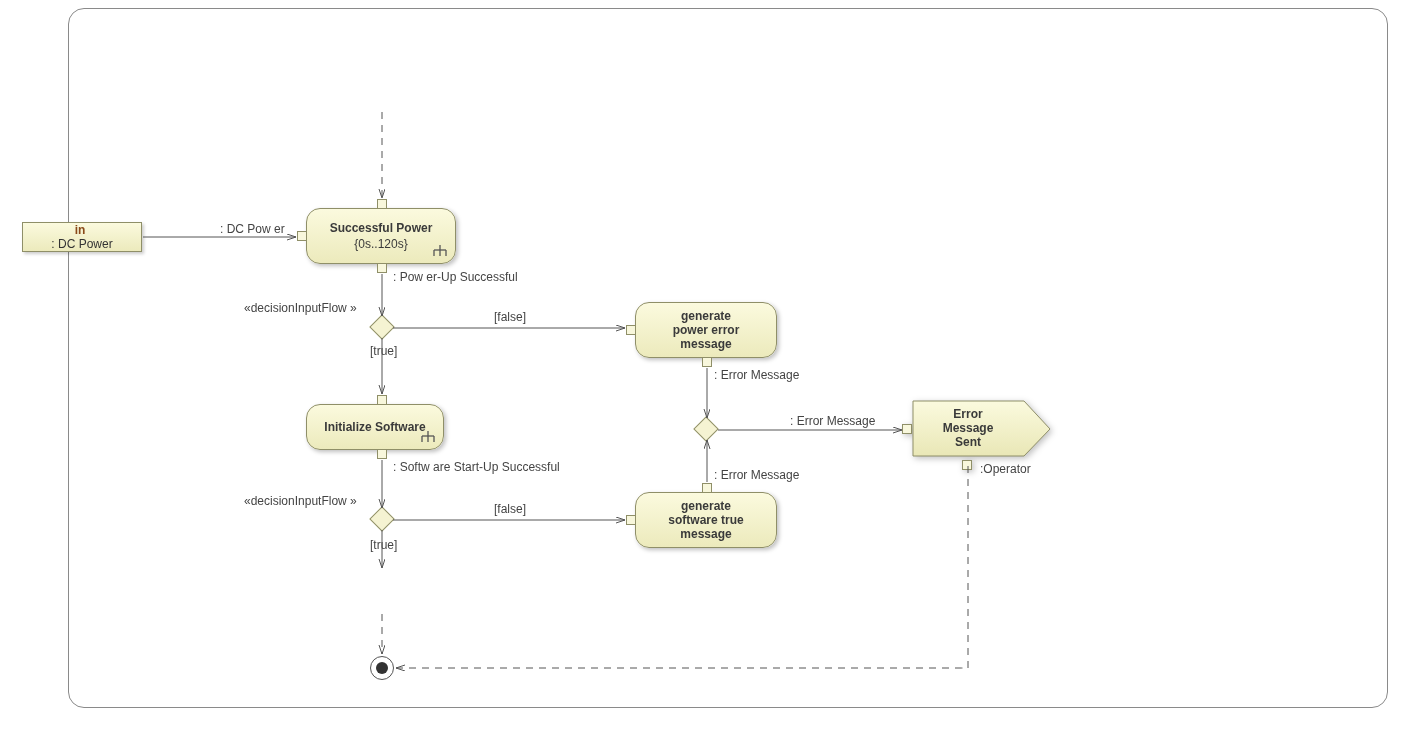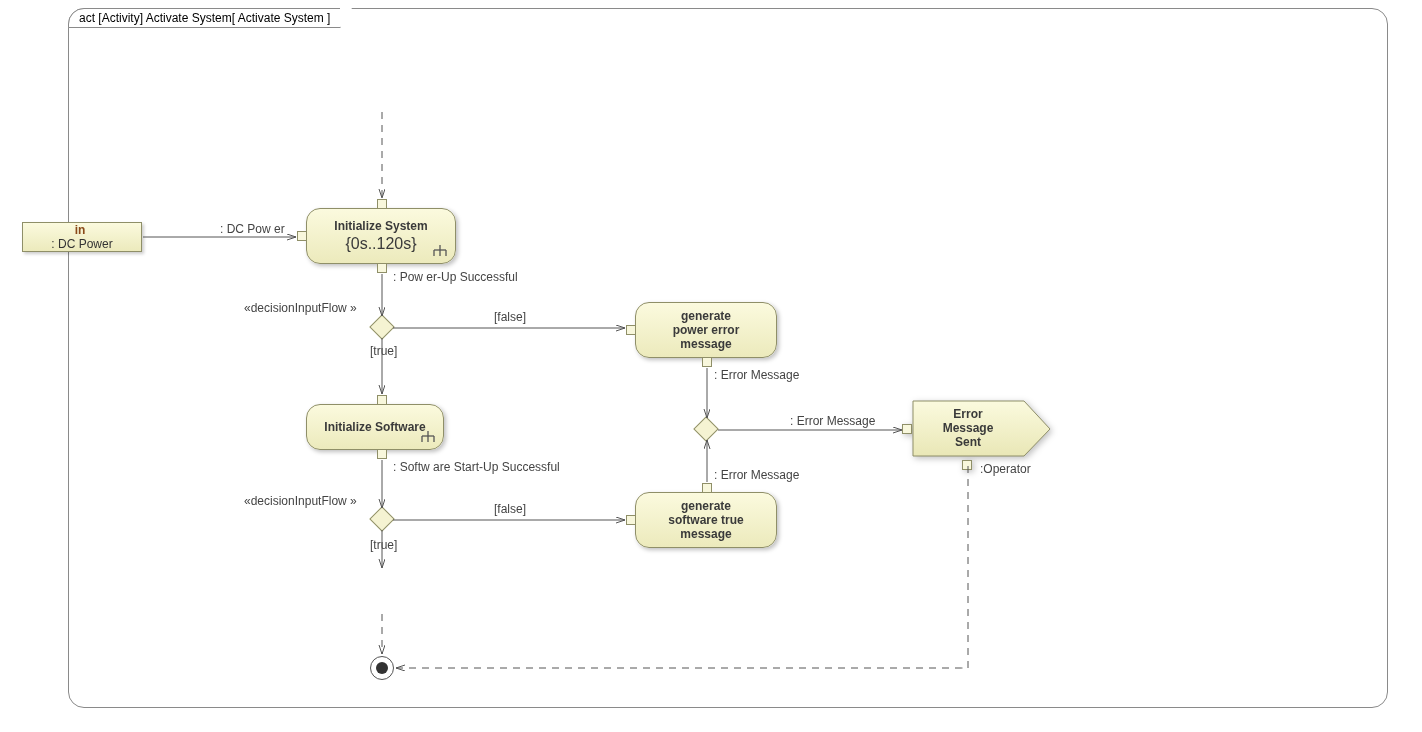--- a/index.html
+++ b/index.html
@@ -79,21 +79,21 @@
     color: #3a3a3a;
     padding: 6px 10px;
     box-sizing: border-box;
     display: flex;
     flex-direction: column;
     justify-content: center;
     align-items: center;
   }
   .activity .sub {
     font-weight: normal;
-    font-size: 16px;
+    font-size: 12px;
     margin-top: 2px;
   }
   .activity .rake {
     position: absolute;
     right: 8px;
     bottom: 6px;
   }
   
   .rake svg { display: block; }
 
@@ -187,34 +187,29 @@
   .arrowhead { fill: #555; }
   .arrowhead-open { fill: none; stroke: #555; stroke-width: 1; }
 
 </style>
 </head>
 <body>
 
 <div class="canvas">
 
   <div class="frame"></div>
-  <div class="frame-header">
-    <span class="corner-cut-border"></span>
-    <span class="corner-cut"></span>
-    <span>act [Activity] Activate System[ Activate System ]</span>
-  </div>
 
   <div class="param-node" style="left:22px; top:222px; width:120px; height:30px;flex-direction:column;">
     <span class="kw-in">in</span>
     <span>: DC Power</span>
   </div>
 
 
   <div class="activity node" style="left:306px; top:208px; width:150px; height:56px;">
-    <span>Initialize System</span>
+    <span>Successful Power</span>
     <span class="sub">{0s..120s}</span>
     <span class="rake">
       <svg width="14" height="12">
           <g stroke="#555" stroke-width="1.3">
         <line x1="7" y1="0" x2="7" y2="5"></line>
             <line x1="1" y1="5" x2="13" y2="5"></line>
         <line x1="1" y1="5" x2="1" y2="11"></line>
             <line x1="7" y1="5" x2="7" y2="11"></line>
             <line x1="13" y1="5" x2="13" y2="11"></line>
       </g>

